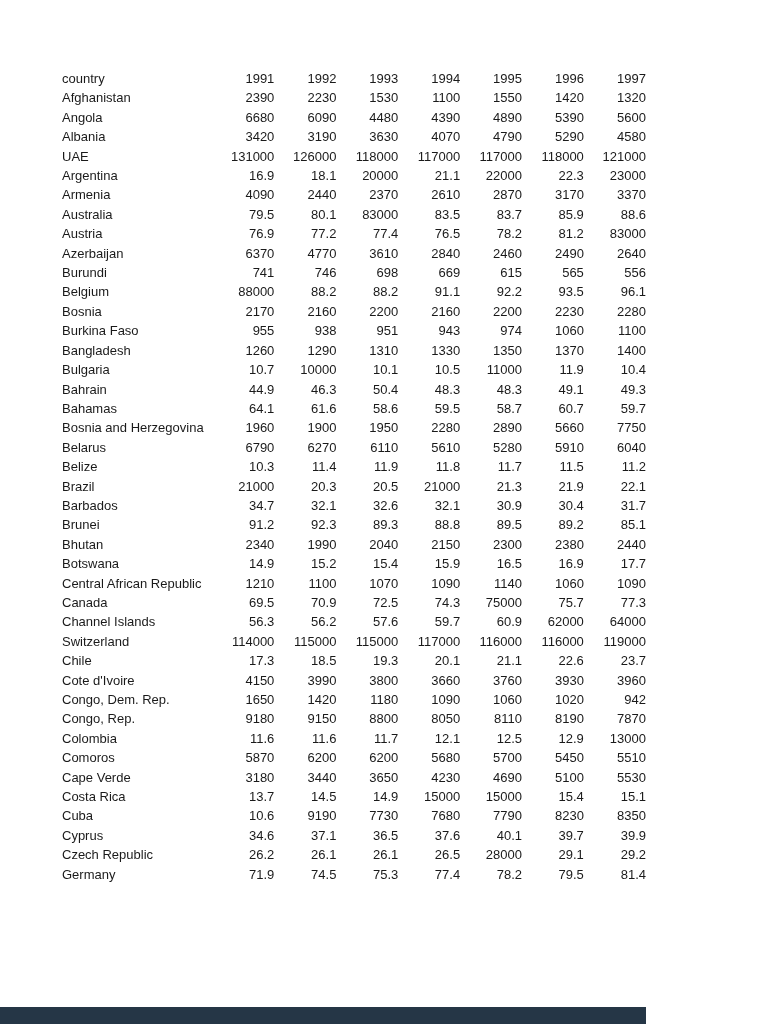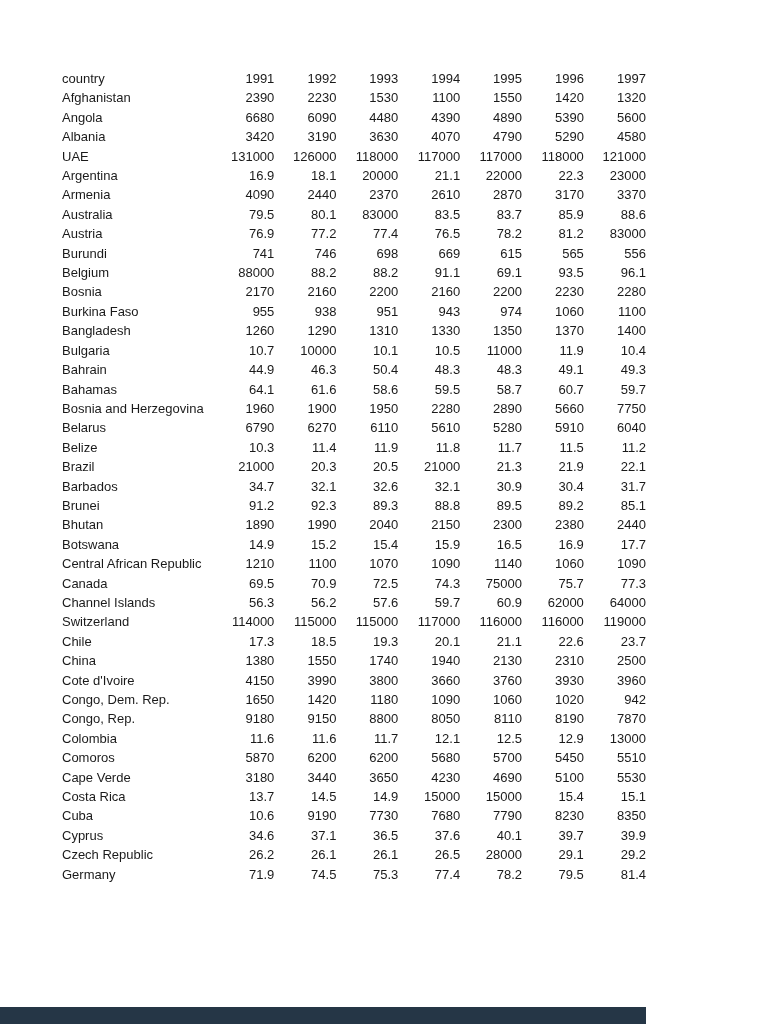--- a/index.html
+++ b/index.html
@@ -140,36 +140,46 @@
           <td class="col-country">Austria</td>
           <td class="col-num">76.9</td>
           <td class="col-num">77.2</td>
           <td class="col-num">77.4</td>
           <td class="col-num">76.5</td>
           <td class="col-num">78.2</td>
           <td class="col-num">81.2</td>
           <td class="col-num">83000</td>
         </tr>
         <tr>
+          <td class="col-country">Azerbaijan</td>
+          <td class="col-num">6370</td>
+          <td class="col-num">4770</td>
+          <td class="col-num">3610</td>
+          <td class="col-num">2840</td>
+          <td class="col-num">2460</td>
+          <td class="col-num">2490</td>
+          <td class="col-num">2640</td>
+        </tr>
+        <tr>
           <td class="col-country">Burundi</td>
           <td class="col-num">741</td>
           <td class="col-num">746</td>
           <td class="col-num">698</td>
           <td class="col-num">669</td>
           <td class="col-num">615</td>
           <td class="col-num">565</td>
           <td class="col-num">556</td>
         </tr>
         <tr>
           <td class="col-country">Belgium</td>
           <td class="col-num">88000</td>
           <td class="col-num">88.2</td>
           <td class="col-num">88.2</td>
           <td class="col-num">91.1</td>
-          <td class="col-num">69.1</td>
+          <td class="col-num">92.2</td>
           <td class="col-num">93.5</td>
           <td class="col-num">96.1</td>
         </tr>
         <tr>
           <td class="col-country">Bosnia</td>
           <td class="col-num">2170</td>
           <td class="col-num">2160</td>
           <td class="col-num">2200</td>
           <td class="col-num">2160</td>
           <td class="col-num">2200</td>
@@ -281,21 +291,21 @@
           <td class="col-num">91.2</td>
           <td class="col-num">92.3</td>
           <td class="col-num">89.3</td>
           <td class="col-num">88.8</td>
           <td class="col-num">89.5</td>
           <td class="col-num">89.2</td>
           <td class="col-num">85.1</td>
         </tr>
         <tr>
           <td class="col-country">Bhutan</td>
-          <td class="col-num">1890</td>
+          <td class="col-num">2340</td>
           <td class="col-num">1990</td>
           <td class="col-num">2040</td>
           <td class="col-num">2150</td>
           <td class="col-num">2300</td>
           <td class="col-num">2380</td>
           <td class="col-num">2440</td>
         </tr>
         <tr>
           <td class="col-country">Botswana</td>
           <td class="col-num">14.9</td>
@@ -350,30 +360,20 @@
           <td class="col-country">Chile</td>
           <td class="col-num">17.3</td>
           <td class="col-num">18.5</td>
           <td class="col-num">19.3</td>
           <td class="col-num">20.1</td>
           <td class="col-num">21.1</td>
           <td class="col-num">22.6</td>
           <td class="col-num">23.7</td>
         </tr>
         <tr>
-          <td class="col-country">China</td>
-          <td class="col-num">1380</td>
-          <td class="col-num">1550</td>
-          <td class="col-num">1740</td>
-          <td class="col-num">1940</td>
-          <td class="col-num">2130</td>
-          <td class="col-num">2310</td>
-          <td class="col-num">2500</td>
-        </tr>
-        <tr>
           <td class="col-country">Cote d'Ivoire</td>
           <td class="col-num">4150</td>
           <td class="col-num">3990</td>
           <td class="col-num">3800</td>
           <td class="col-num">3660</td>
           <td class="col-num">3760</td>
           <td class="col-num">3930</td>
           <td class="col-num">3960</td>
         </tr>
         <tr>

